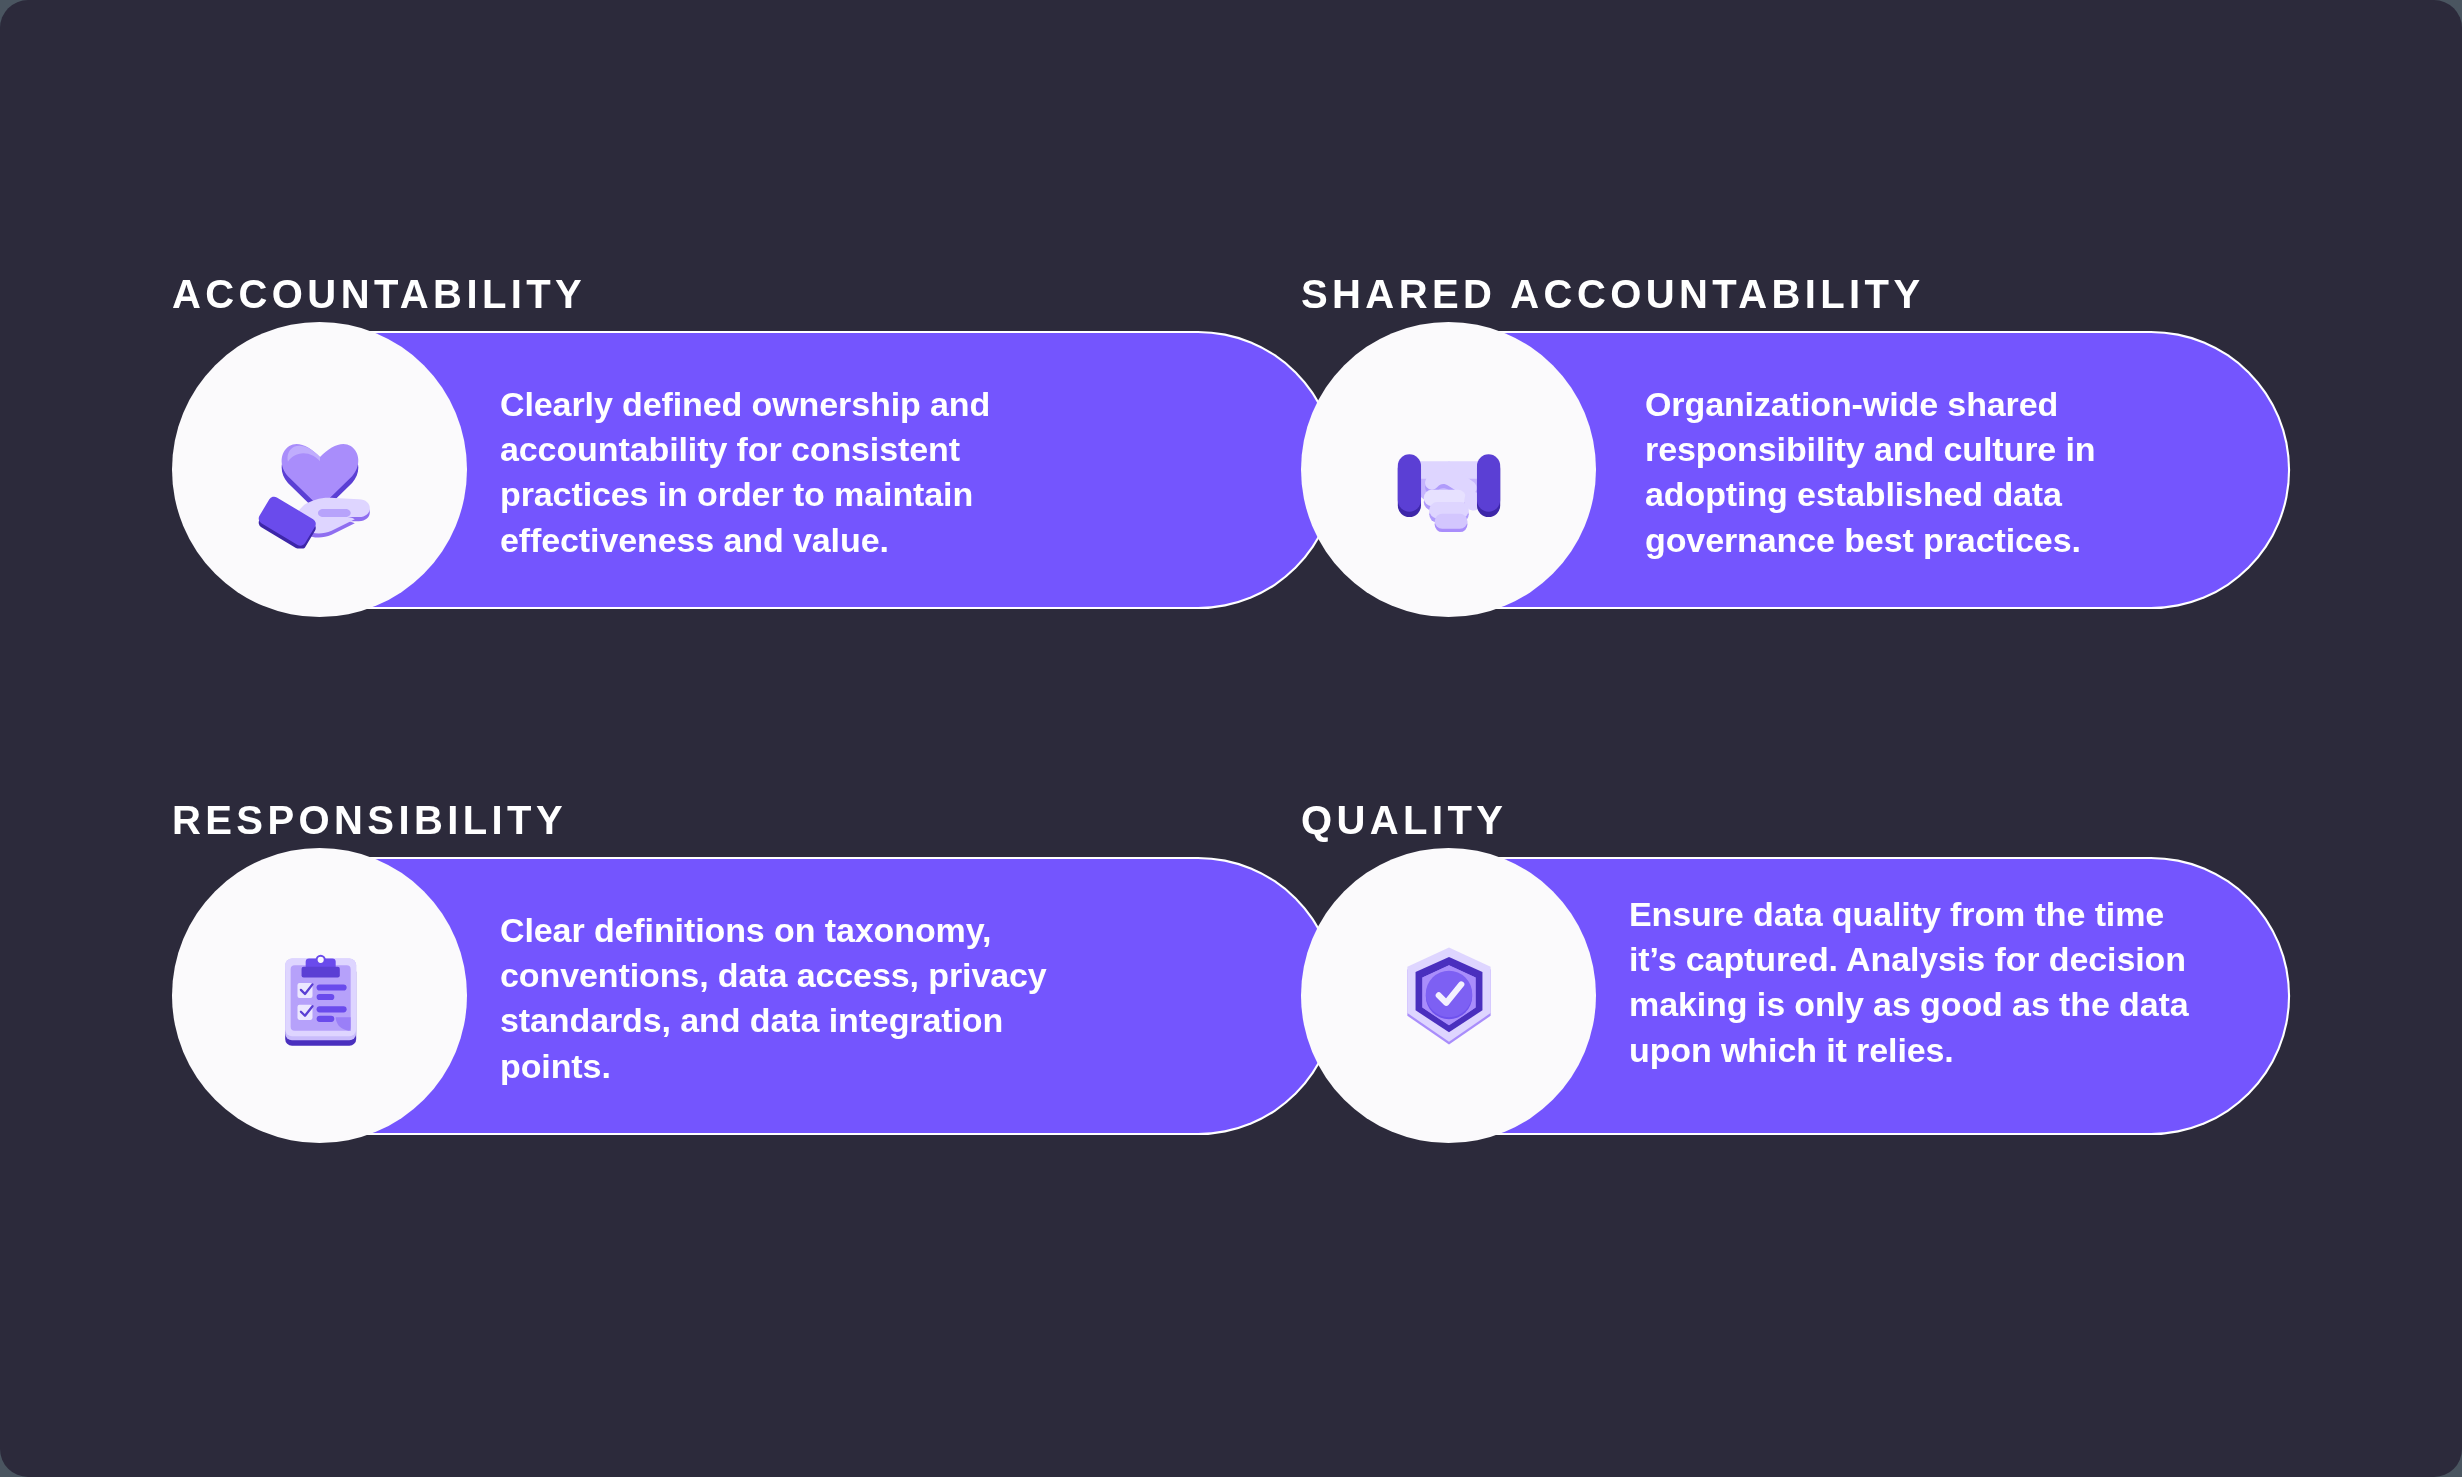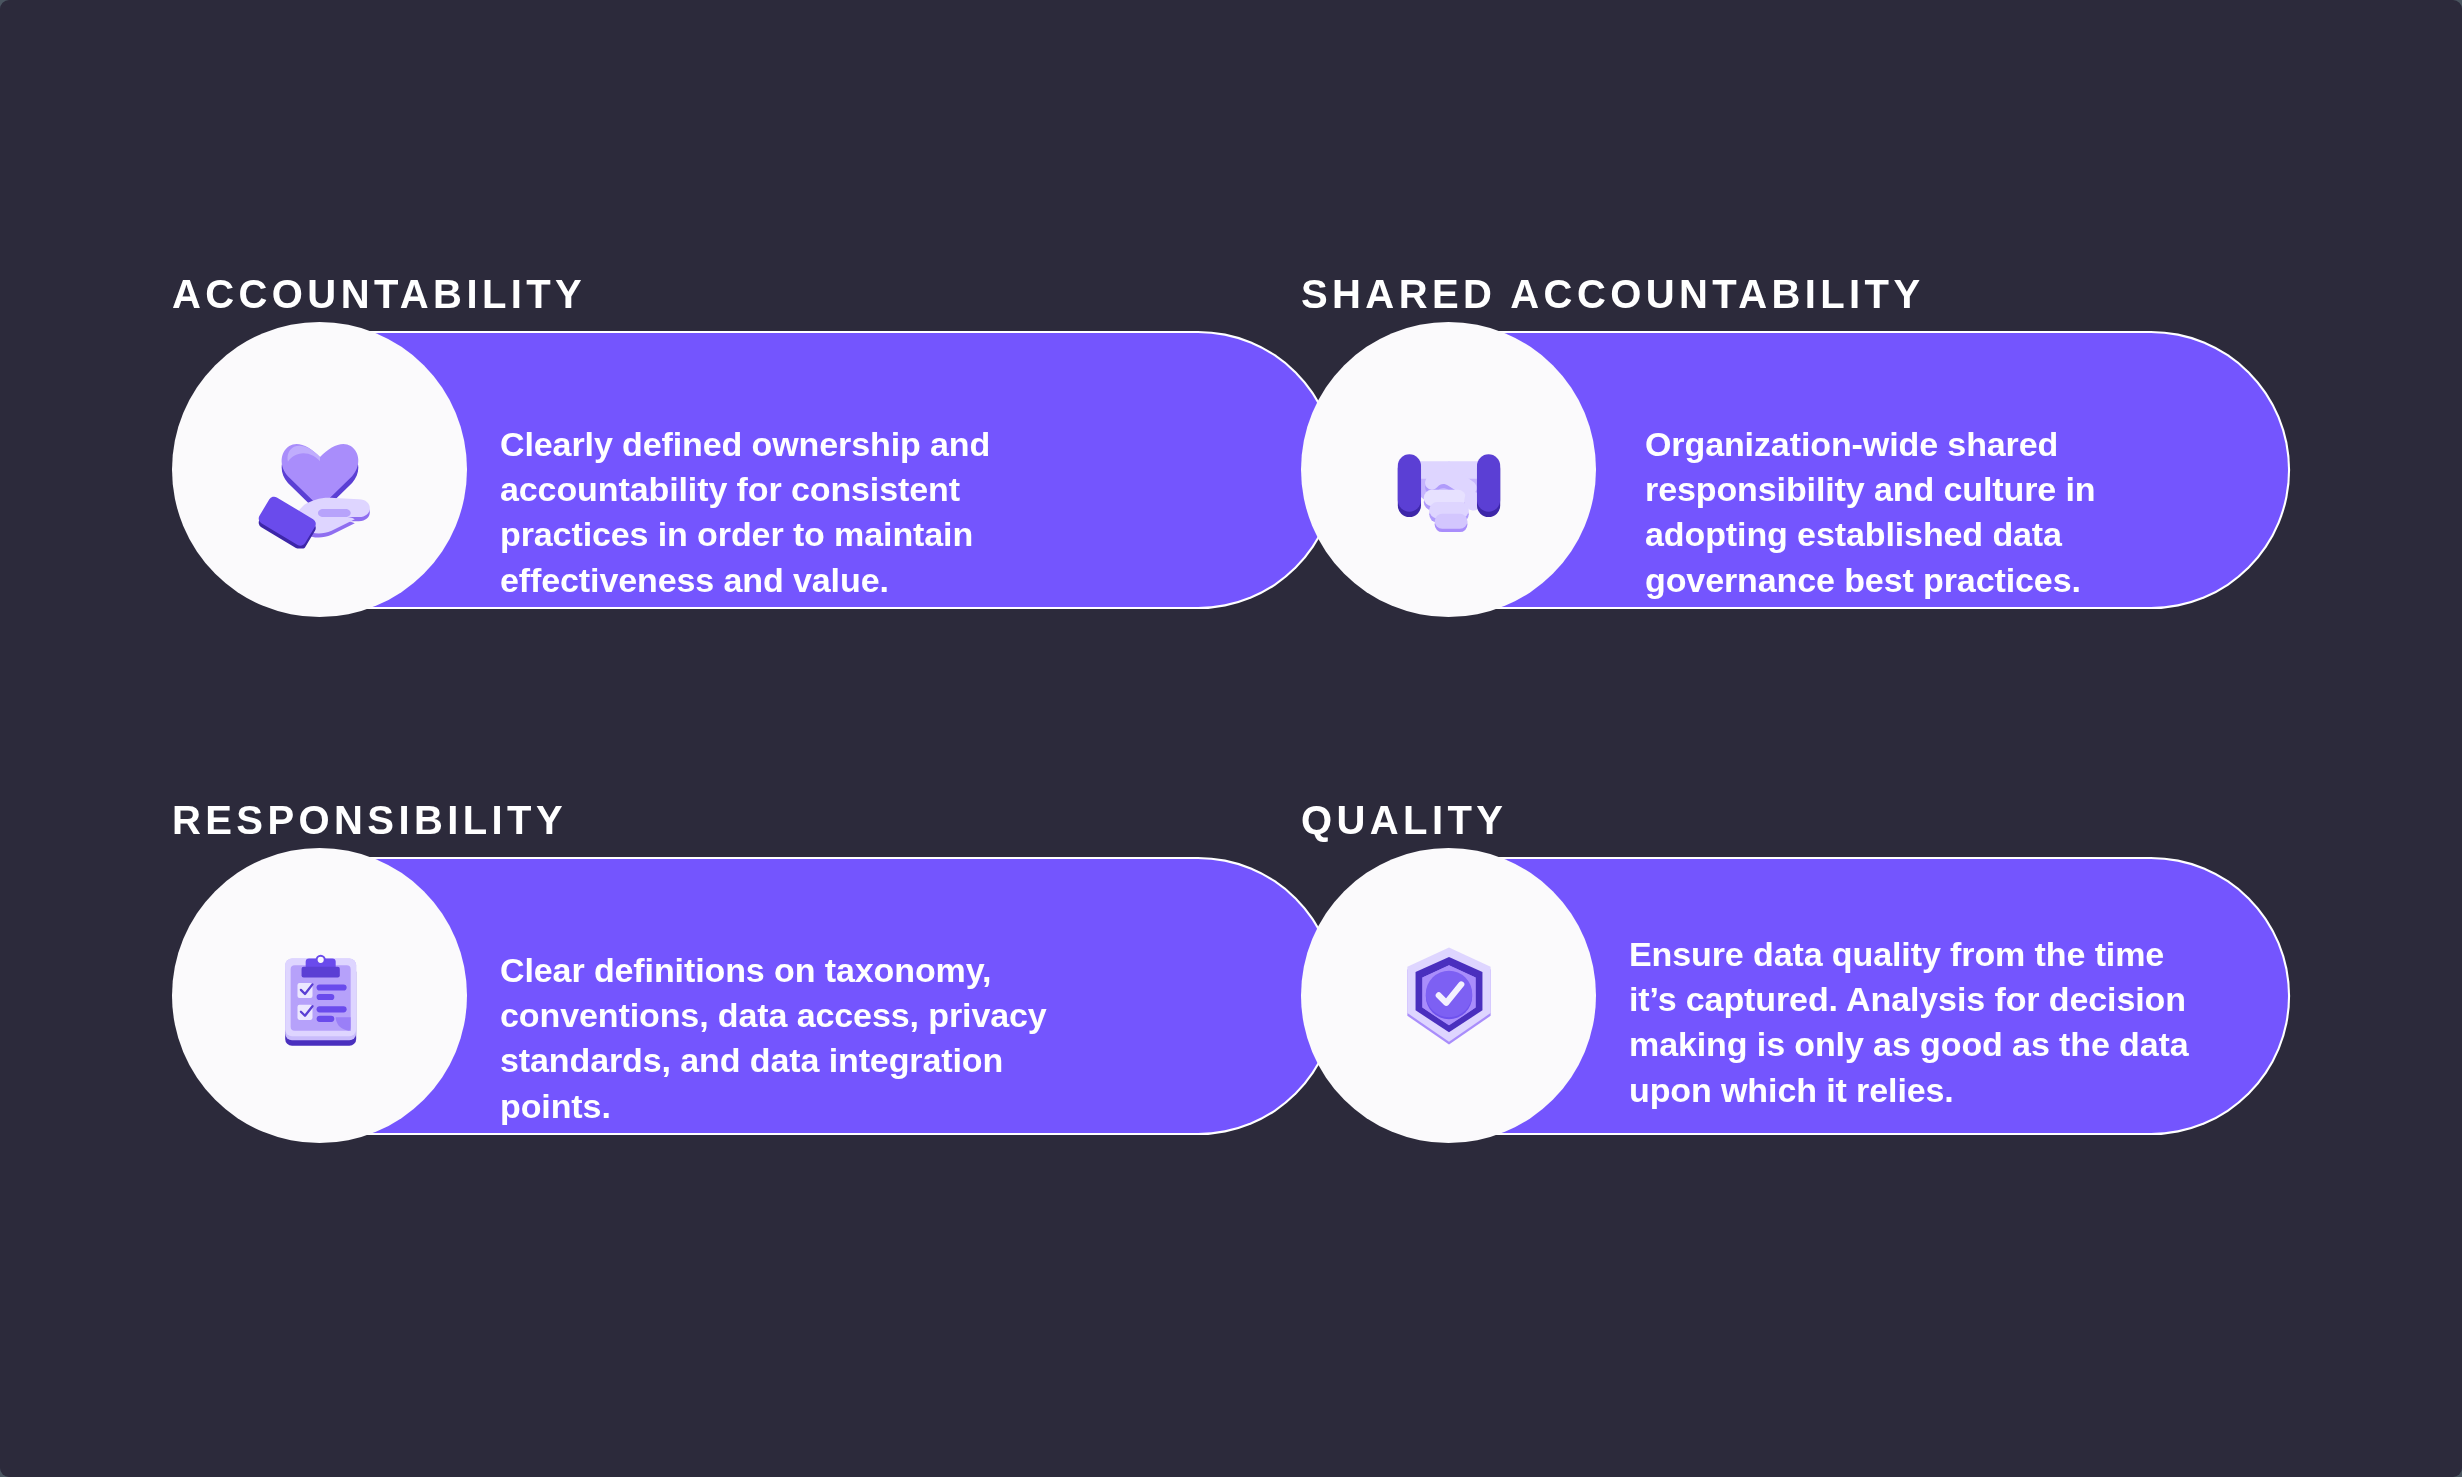--- a/index.html
+++ b/index.html
@@ -8,21 +8,21 @@
     width:2462px; height:1477px;
     background:#4a5560;
     font-family:"Liberation Sans", sans-serif;
     overflow:hidden;
   }
 
   #infographic-root {
     position:relative;
     width:2462px; height:1477px;
     background:#2c2a3b;
-    border-radius:9px;
+    border-radius:28px;
     overflow:hidden;
   }
 
   .grid {
     position:absolute;
     left:0; top:0;
     width:2462px; height:1477px;
   }
 
   
@@ -69,21 +69,20 @@
   }
 
   .pill-text {
     position:absolute;
     z-index:4;
     color:#ffffff;
     font-size:34px;
     font-weight:bold;
     line-height:1.33;
     letter-spacing:-0.1px;
-    margin-top:40px;
   }
 
   
   #card-accountability       { left:172px;  top:274px; }
   #card-shared-responsibility{ left:1301px; top:274px; }
   #card-standardization      { left:172px;  top:800px; }
   #card-quality              { left:1301px; top:800px; }
 
   #card-accountability .pill        { left:11px; width:1152px; }
   #card-shared-responsibility .pill { left:11px; width:976px; }

